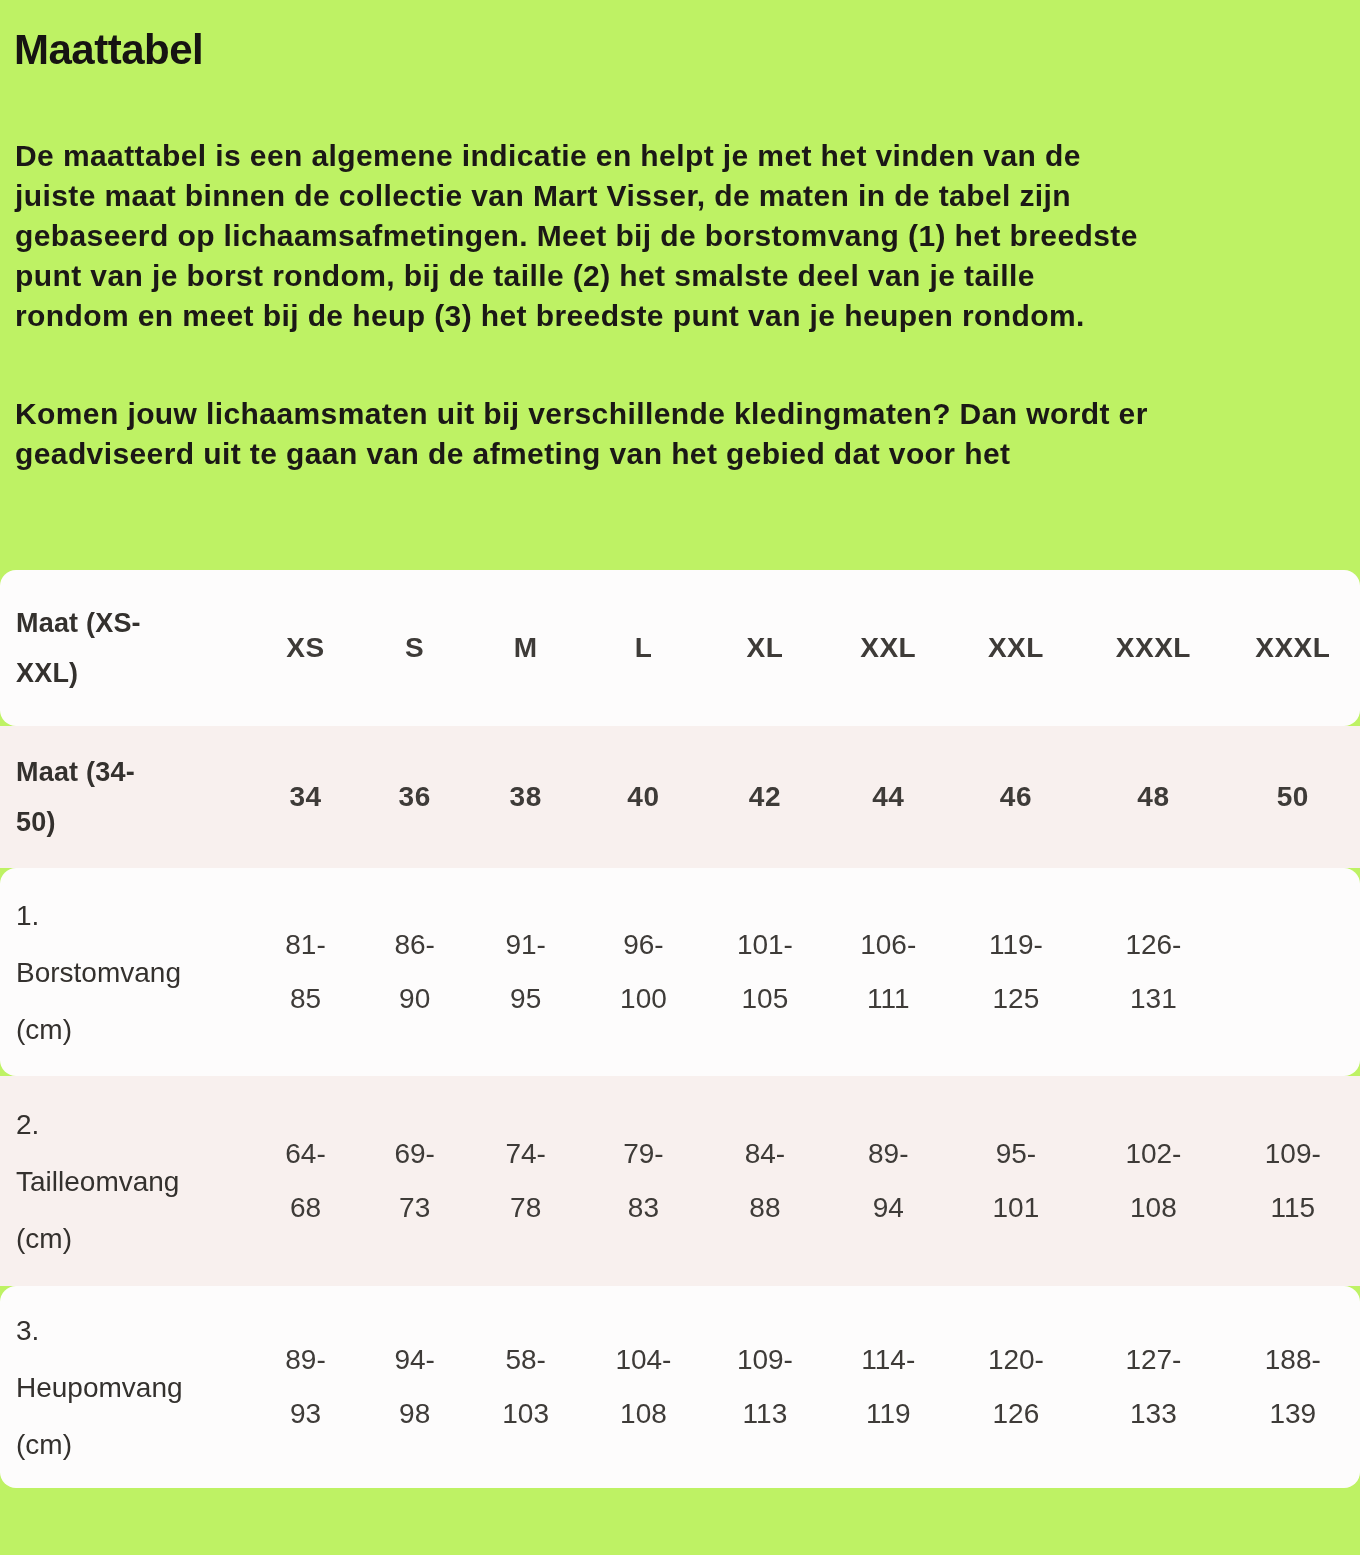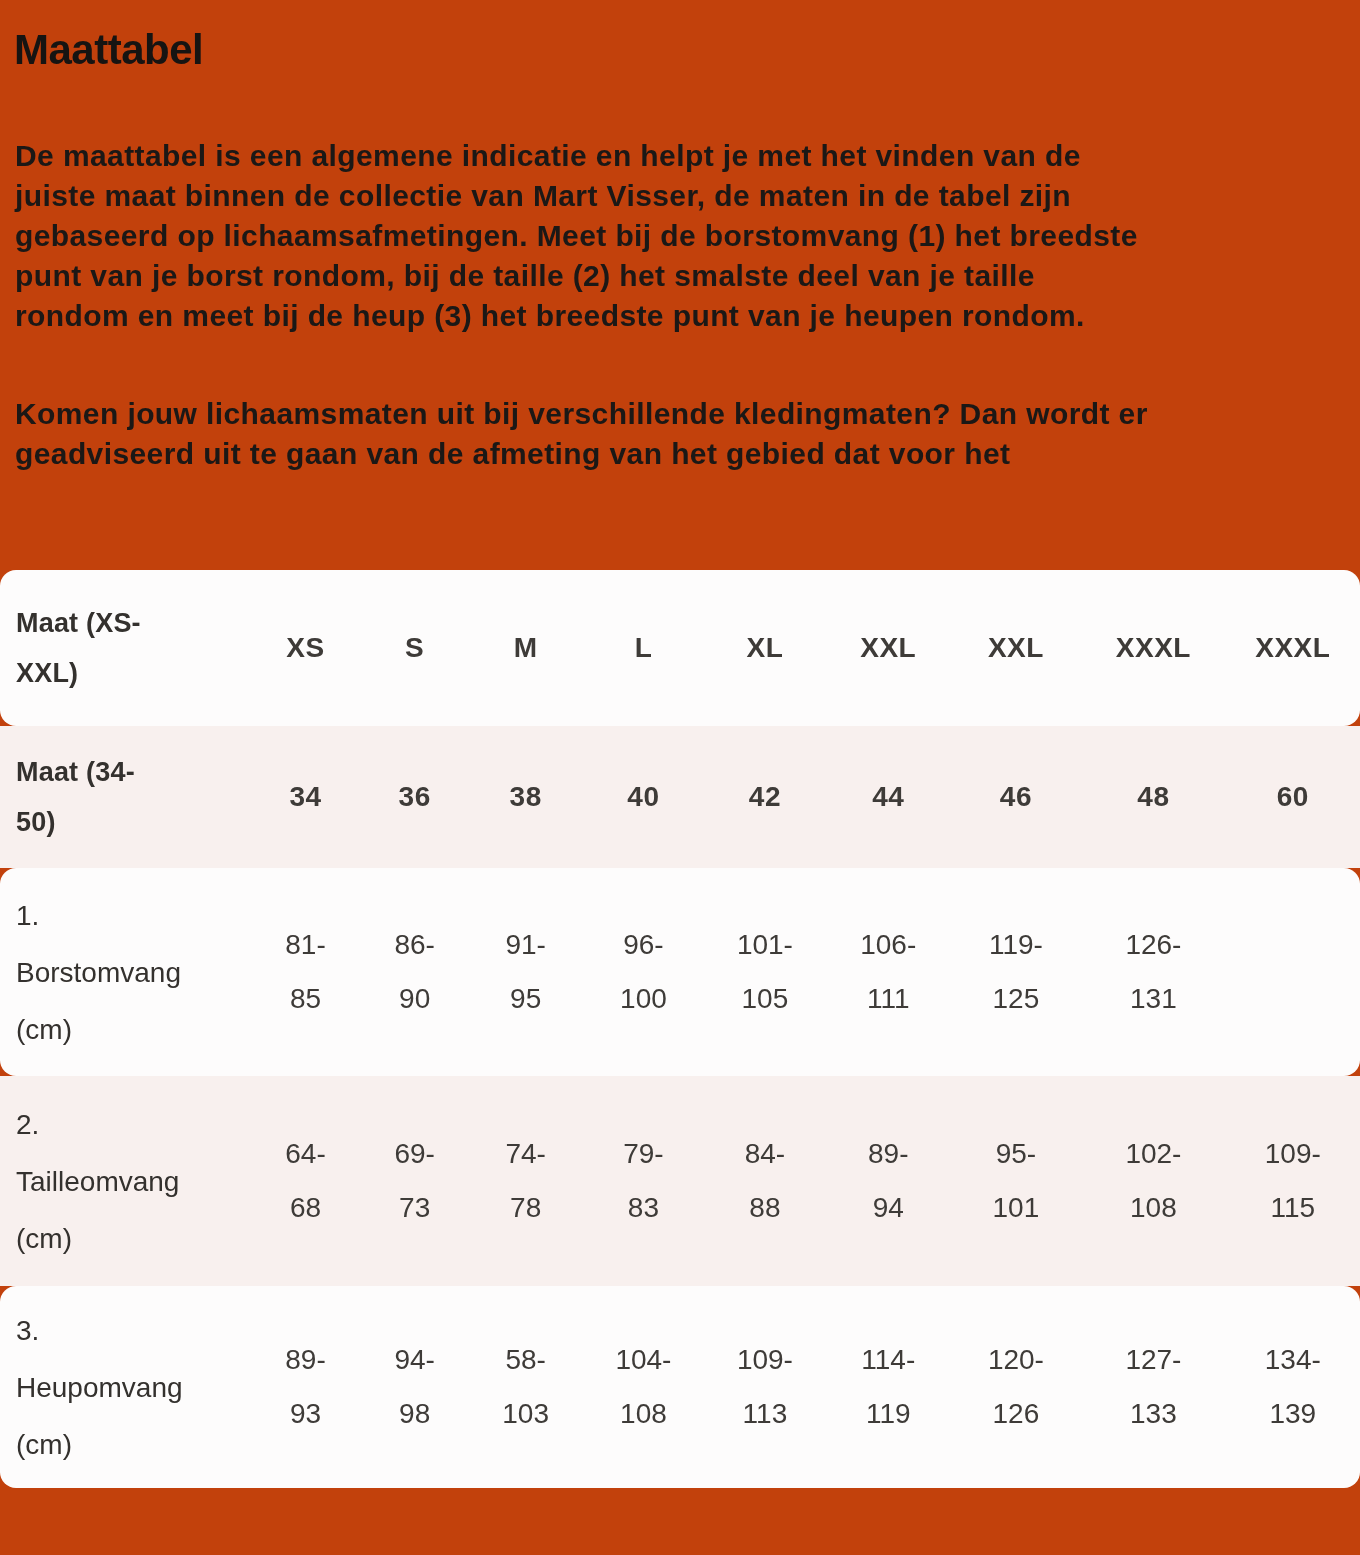--- a/index.html
+++ b/index.html
@@ -1,20 +1,20 @@
 <!DOCTYPE html>
 <html><head>
 <meta charset="utf-8">
 <style>
   html,body { margin:0; padding:0; }
   body { background:#f8f0ee; }
   .page {
     position:relative;
     width:1360px; height:1555px;
-    background:#c2410c;
+    background:#bef264;
     font-family:"Liberation Sans", sans-serif;
     color:#1d1b19;
     overflow:hidden;
   }
   .content { padding:26px 14px 0 14px; }
   .title {
     margin:0;
     font-size:42px; font-weight:bold; letter-spacing:-0.5px;
     color:#161412;
   }
@@ -125,21 +125,21 @@
         <div class="table-cell">
           <div>44</div>
         </div>
         <div class="table-cell">
           <div>46</div>
         </div>
         <div class="table-cell">
           <div>48</div>
         </div>
         <div class="table-cell">
-          <div>60</div>
+          <div>50</div>
         </div>
       </div>
       <div class="trow bg-white data-row">
         <div class="row-label">
           <div>1.</div>
           <div>Borstomvang</div>
           <div>(cm)</div>
         </div>
         <div class="table-cell">
           <div>81-</div>
@@ -249,18 +249,18 @@
         </div>
         <div class="table-cell">
           <div>120-</div>
           <div>126</div>
         </div>
         <div class="table-cell">
           <div>127-</div>
           <div>133</div>
         </div>
         <div class="table-cell">
-          <div>134-</div>
+          <div>188-</div>
           <div>139</div>
         </div>
       </div>
     </div>
 </div>
 
 </body></html>

